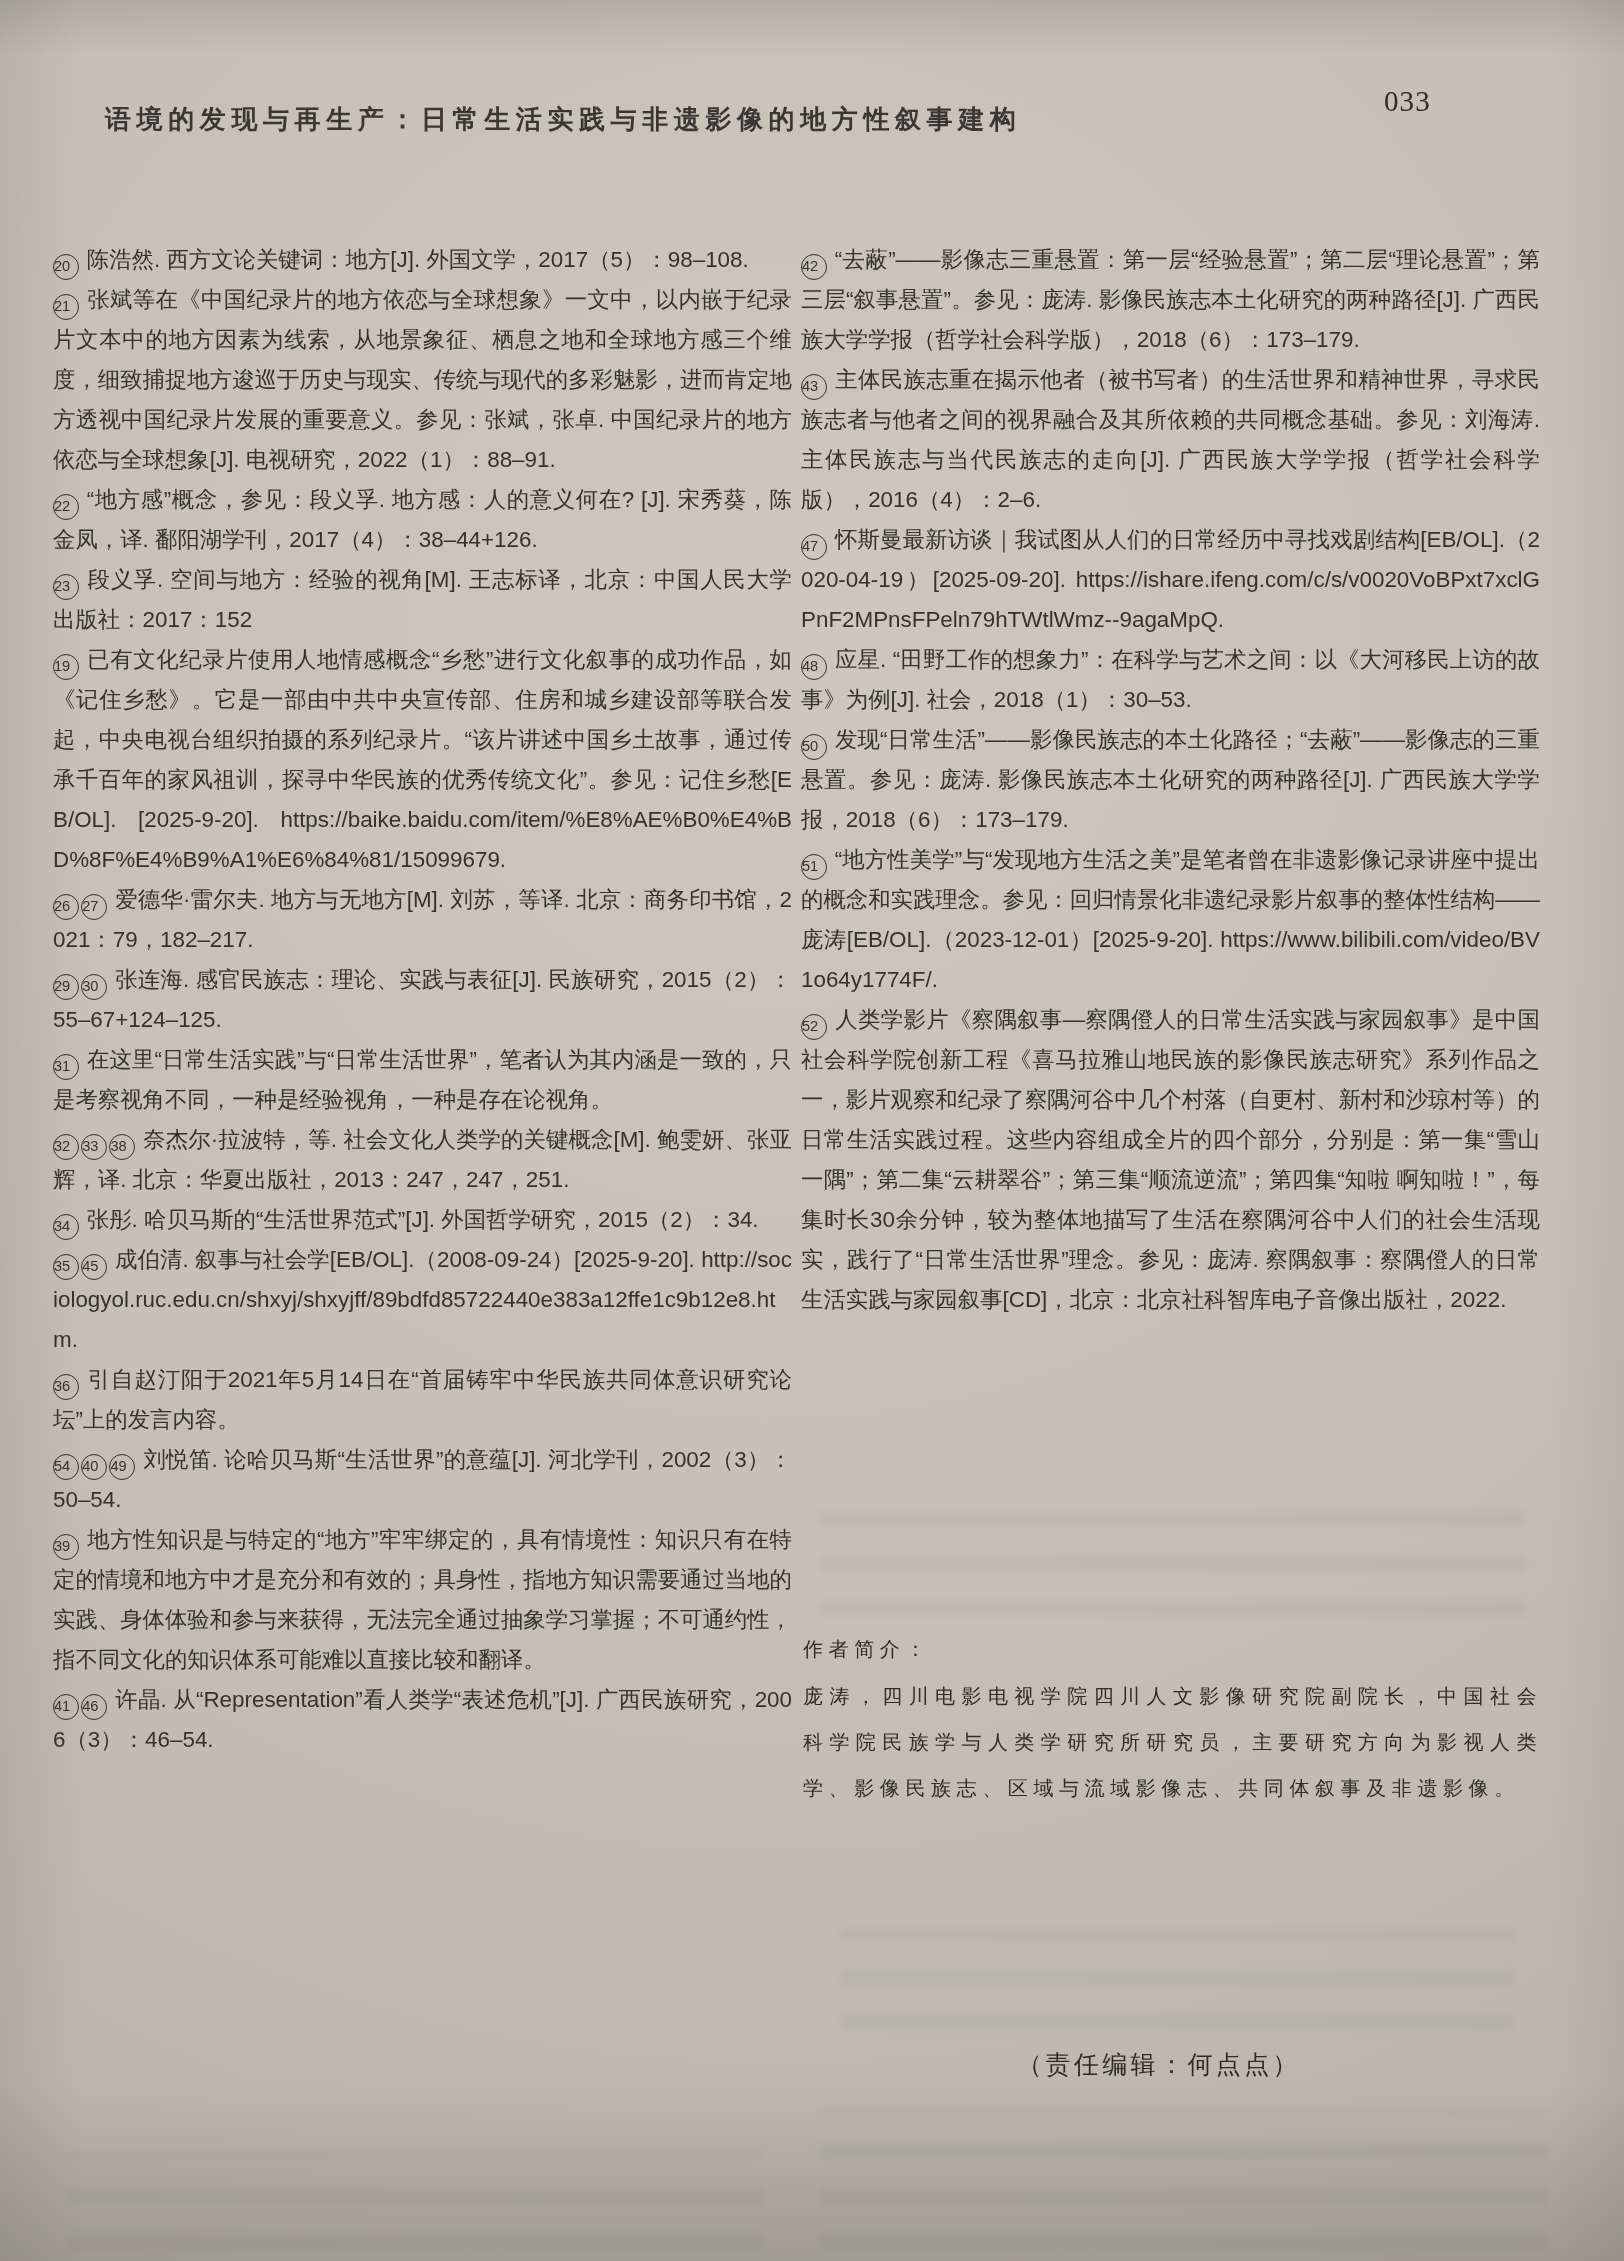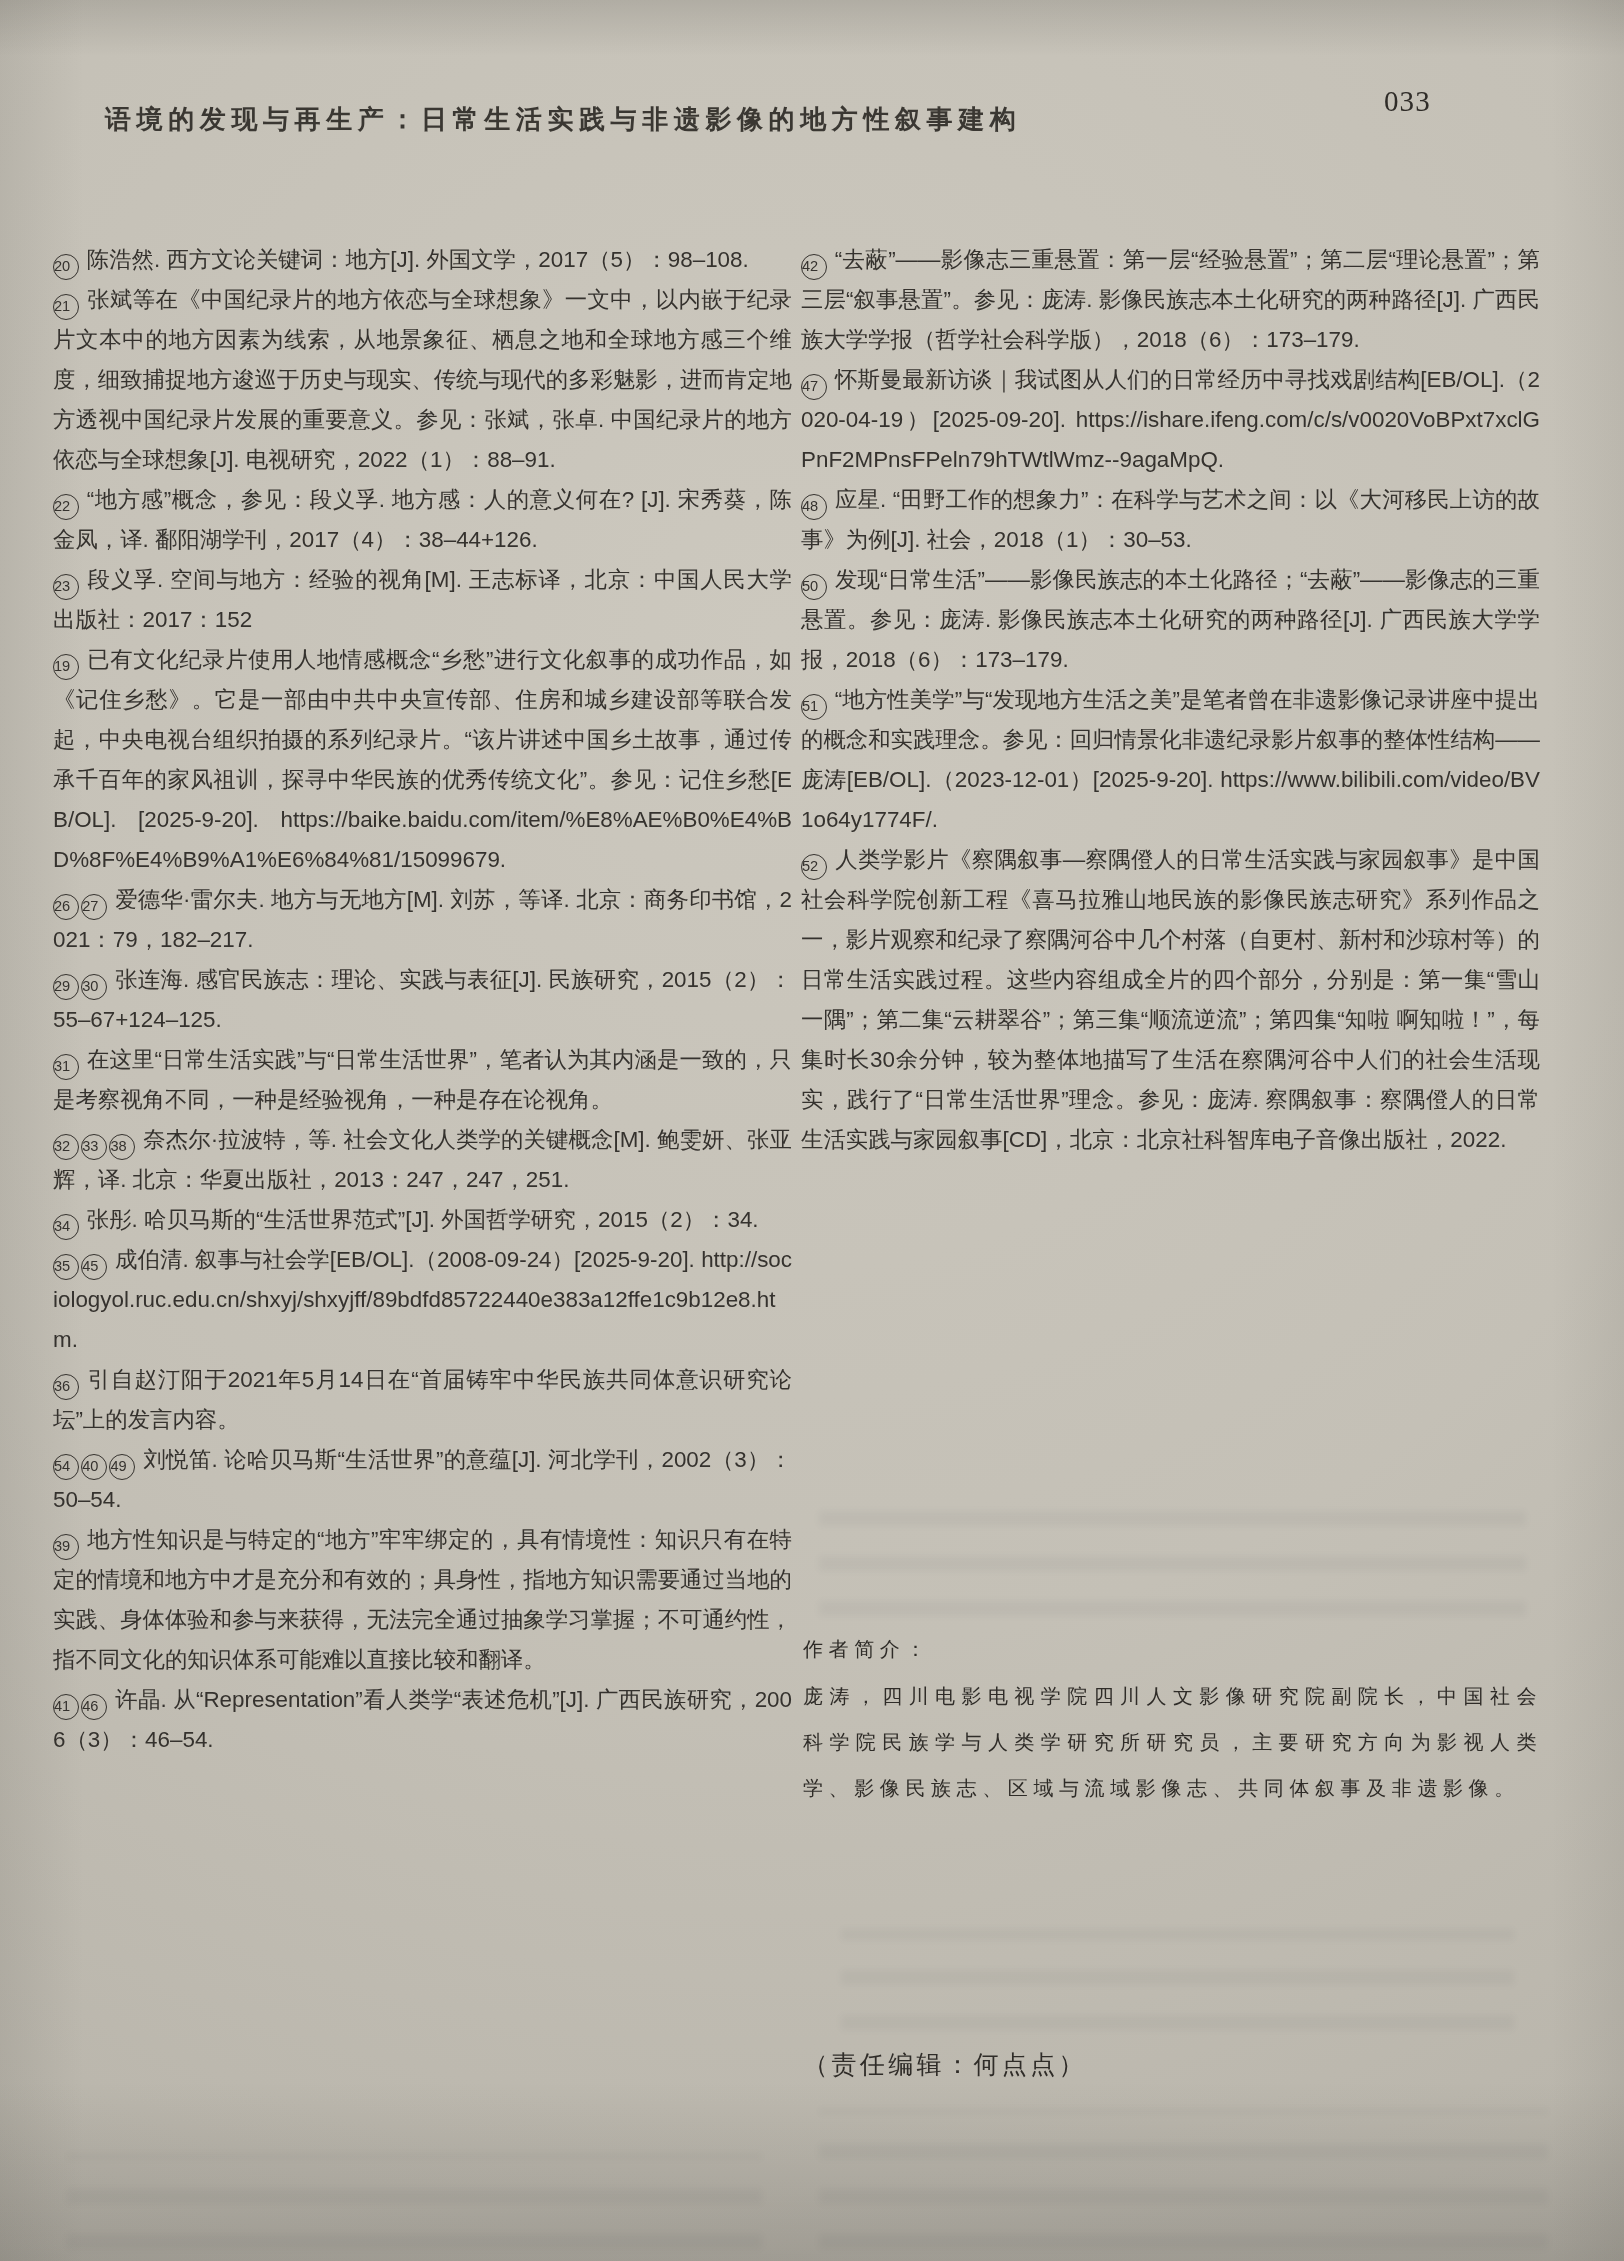--- a/index.html
+++ b/index.html
@@ -46,21 +46,21 @@
     font-family:"Liberation Serif","DejaVu Serif",serif;
     font-size:20px; line-height:46px; color:#2f2c28;
     text-align:justify; letter-spacing:5.6px;
   }
   .bio-heading { margin:0 0 1.1px 0; }
   .bio-body { margin:0; }
   .editor {
     position:absolute; left:803px; top:2048px; width:739px;
     font-family:"Liberation Serif","DejaVu Serif",serif;
     font-size:25px; color:#2f2c28; letter-spacing:3.4px;
-    text-align:left; padding-right:27px; box-sizing:border-box;
+    text-align:center; padding-right:27px; box-sizing:border-box;
   }
   .ghost {
     position:absolute; pointer-events:none;
     background:repeating-linear-gradient(0deg,#2a3038 0 14.6px,transparent 14.6px 45px);
     filter:blur(3.9px); opacity:.045;
   }
 </style>
 </head>
 <body>
 
@@ -82,20 +82,21 @@
     <p class="note"><span class="nums"><span class="circ">34</span></span><span>张彤. 哈贝马斯的“生活世界范式”[J]. 外国哲学研究，2015（2）：34.</span></p>
     <p class="note"><span class="nums"><span class="circ">35</span><span class="circ">45</span></span><span>成伯清. 叙事与社会学[EB/OL].（2008-09-24）[2025-9-20]. http://sociologyol.ruc.edu.cn/shxyj/shxyjff/89bdfd85722440e383a12ffe1c9b12e8.htm.</span></p>
     <p class="note"><span class="nums"><span class="circ">36</span></span><span>引自赵汀阳于2021年5月14日在“首届铸牢中华民族共同体意识研究论坛”上的发言内容。</span></p>
     <p class="note"><span class="nums"><span class="circ">54</span><span class="circ">40</span><span class="circ">49</span></span><span>刘悦笛. 论哈贝马斯“生活世界”的意蕴[J]. 河北学刊，2002（3）：50–54.</span></p>
     <p class="note"><span class="nums"><span class="circ">39</span></span><span>地方性知识是与特定的“地方”牢牢绑定的，具有情境性：知识只有在特定的情境和地方中才是充分和有效的；具身性，指地方知识需要通过当地的实践、身体体验和参与来获得，无法完全通过抽象学习掌握；不可通约性，指不同文化的知识体系可能难以直接比较和翻译。</span></p>
     <p class="note"><span class="nums"><span class="circ">41</span><span class="circ">46</span></span><span>许晶. 从“Representation”看人类学“表述危机”[J]. 广西民族研究，2006（3）：46–54.</span></p>
   </div>
 
   <div class="col col-right">
     <p class="note"><span class="nums"><span class="circ">42</span></span><span>“去蔽”——影像志三重悬置：第一层“经验悬置”；第二层“理论悬置”；第三层“叙事悬置”。参见：庞涛. 影像民族志本土化研究的两种路径[J]. 广西民族大学学报（哲学社会科学版），2018（6）：173–179.</span></p>
+    <p class="note"><span class="nums"><span class="circ">43</span></span><span>主体民族志重在揭示他者（被书写者）的生活世界和精神世界，寻求民族志者与他者之间的视界融合及其所依赖的共同概念基础。参见：刘海涛. 主体民族志与当代民族志的走向[J]. 广西民族大学学报（哲学社会科学版），2016（4）：2–6.</span></p>
     <p class="note"><span class="nums"><span class="circ">47</span></span><span>怀斯曼最新访谈｜我试图从人们的日常经历中寻找戏剧结构[EB/OL].（2020-04-19）[2025-09-20]. https://ishare.ifeng.com/c/s/v0020VoBPxt7xclGPnF2MPnsFPeln79hTWtlWmz--9agaMpQ.</span></p>
     <p class="note"><span class="nums"><span class="circ">48</span></span><span>应星. “田野工作的想象力”：在科学与艺术之间：以《大河移民上访的故事》为例[J]. 社会，2018（1）：30–53.</span></p>
     <p class="note"><span class="nums"><span class="circ">50</span></span><span>发现“日常生活”——影像民族志的本土化路径；“去蔽”——影像志的三重悬置。参见：庞涛. 影像民族志本土化研究的两种路径[J]. 广西民族大学学报，2018（6）：173–179.</span></p>
     <p class="note"><span class="nums"><span class="circ">51</span></span><span>“地方性美学”与“发现地方生活之美”是笔者曾在非遗影像记录讲座中提出的概念和实践理念。参见：回归情景化非遗纪录影片叙事的整体性结构——庞涛[EB/OL].（2023-12-01）[2025-9-20]. https://www.bilibili.com/video/BV1o64y1774F/.</span></p>
     <p class="note"><span class="nums"><span class="circ">52</span></span><span>人类学影片《察隅叙事—察隅僜人的日常生活实践与家园叙事》是中国社会科学院创新工程《喜马拉雅山地民族的影像民族志研究》系列作品之一，影片观察和纪录了察隅河谷中几个村落（自更村、新村和沙琼村等）的日常生活实践过程。这些内容组成全片的四个部分，分别是：第一集“雪山一隅”；第二集“云耕翠谷”；第三集“顺流逆流”；第四集“知啦 啊知啦！”，每集时长30余分钟，较为整体地描写了生活在察隅河谷中人们的社会生活现实，践行了“日常生活世界”理念。参见：庞涛. 察隅叙事：察隅僜人的日常生活实践与家园叙事[CD]，北京：北京社科智库电子音像出版社，2022.</span></p>
   </div>
 
   <div class="bio">
     <p class="bio-heading">作者简介：</p>
     <p class="bio-body">庞涛，四川电影电视学院四川人文影像研究院副院长，中国社会科学院民族学与人类学研究所研究员，主要研究方向为影视人类学、影像民族志、区域与流域影像志、共同体叙事及非遗影像。</p>

